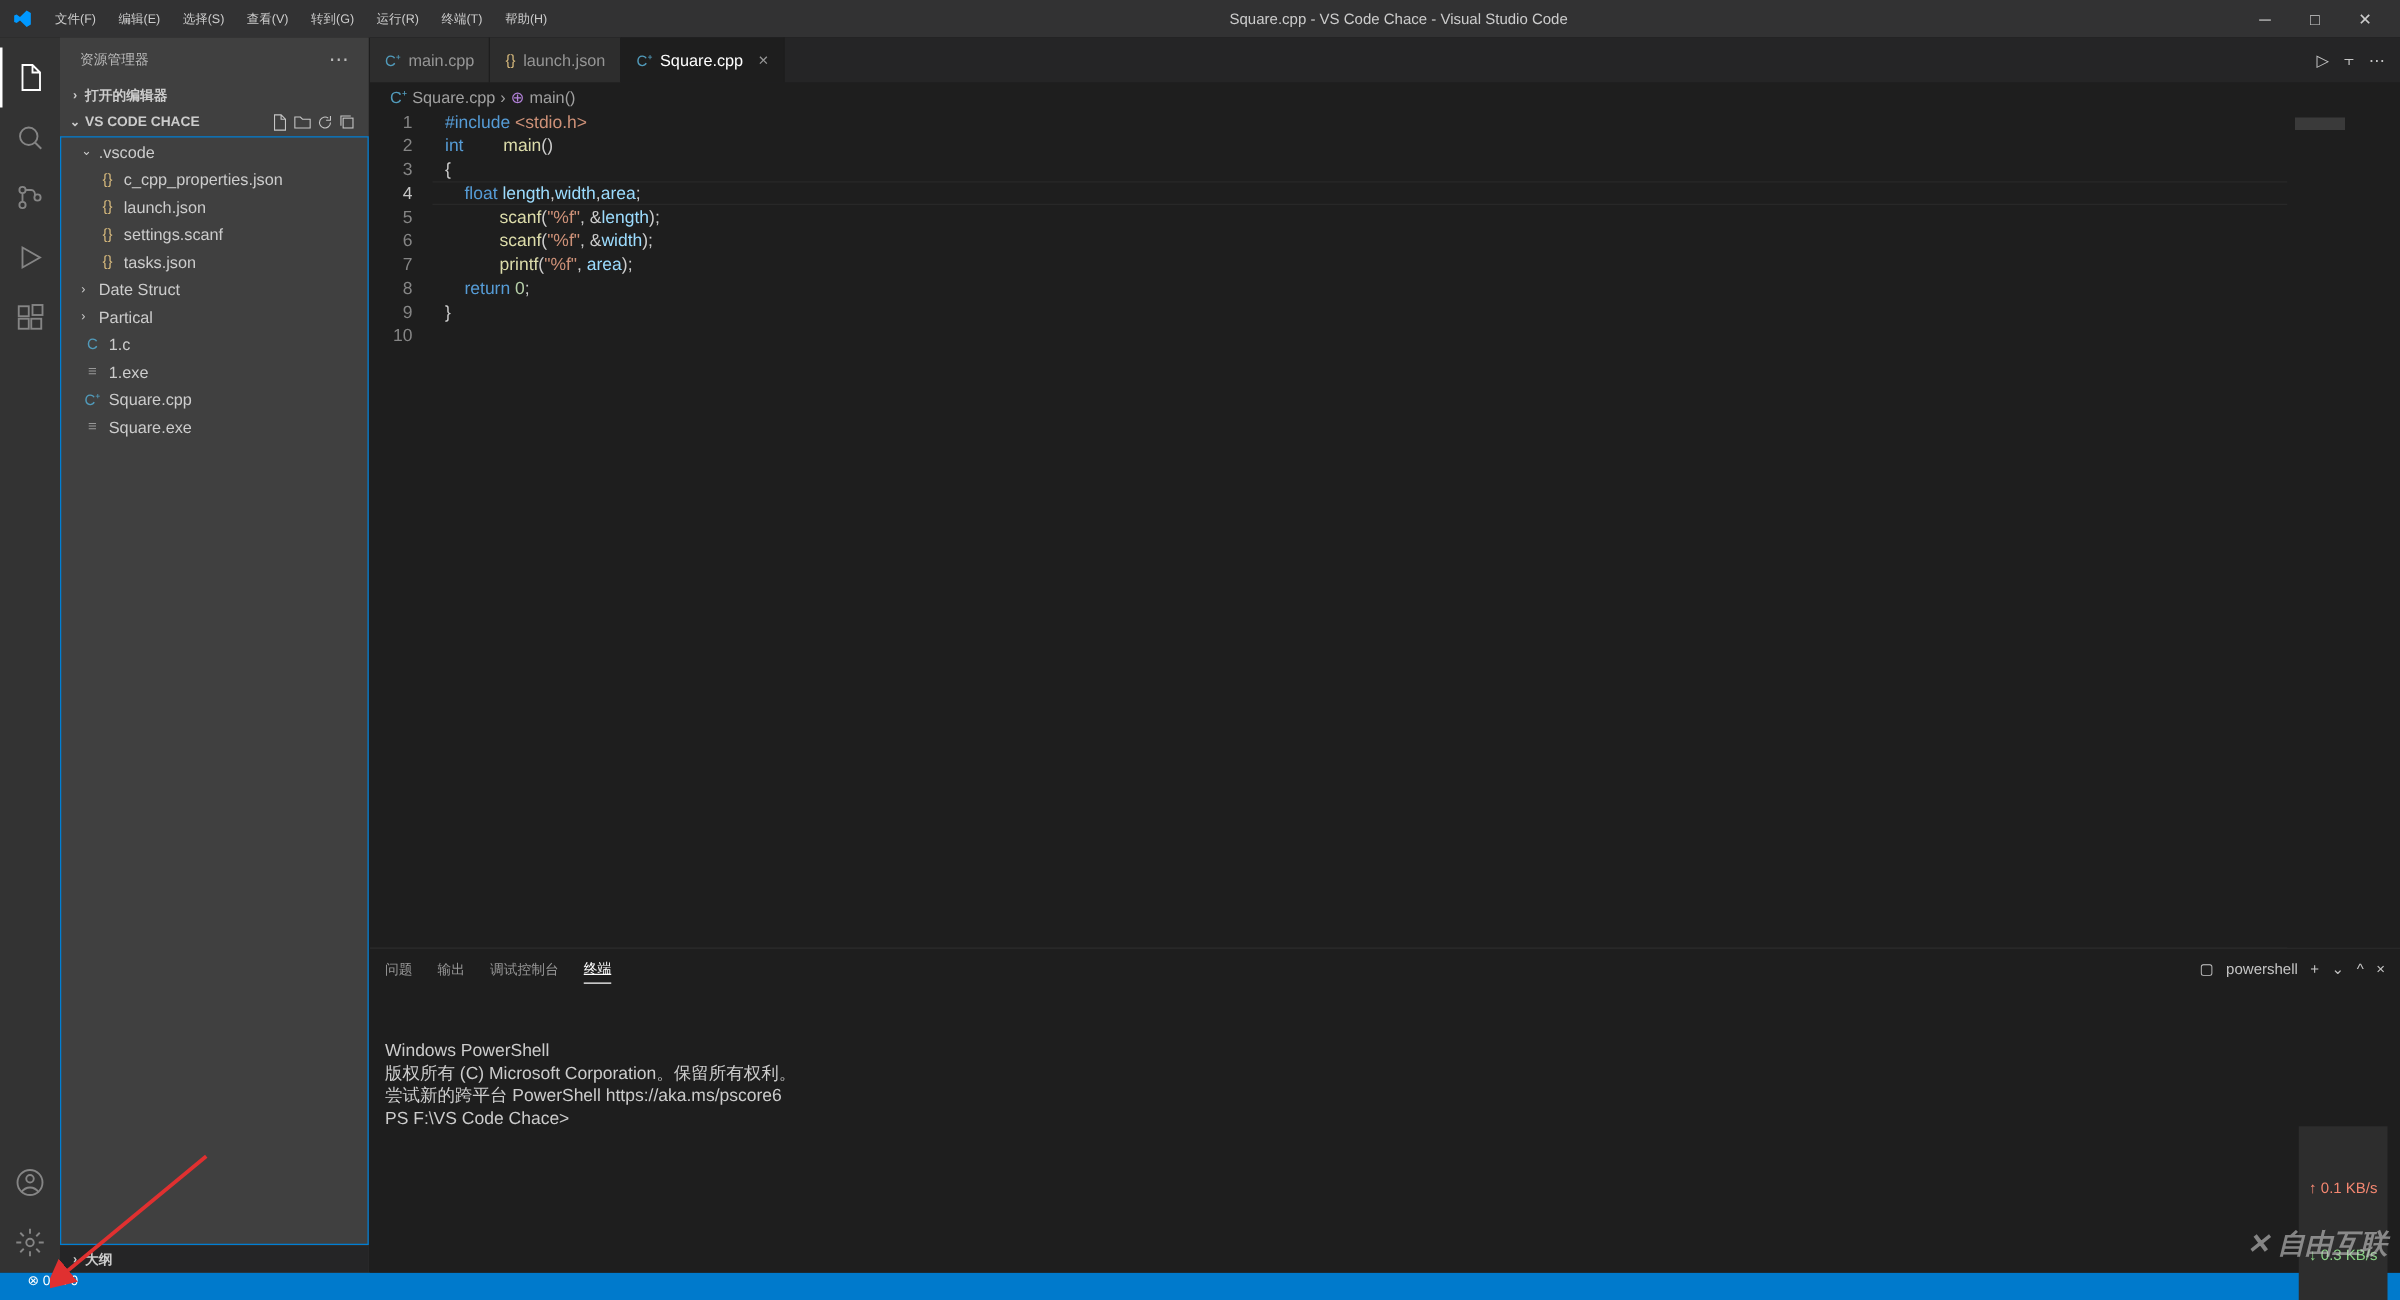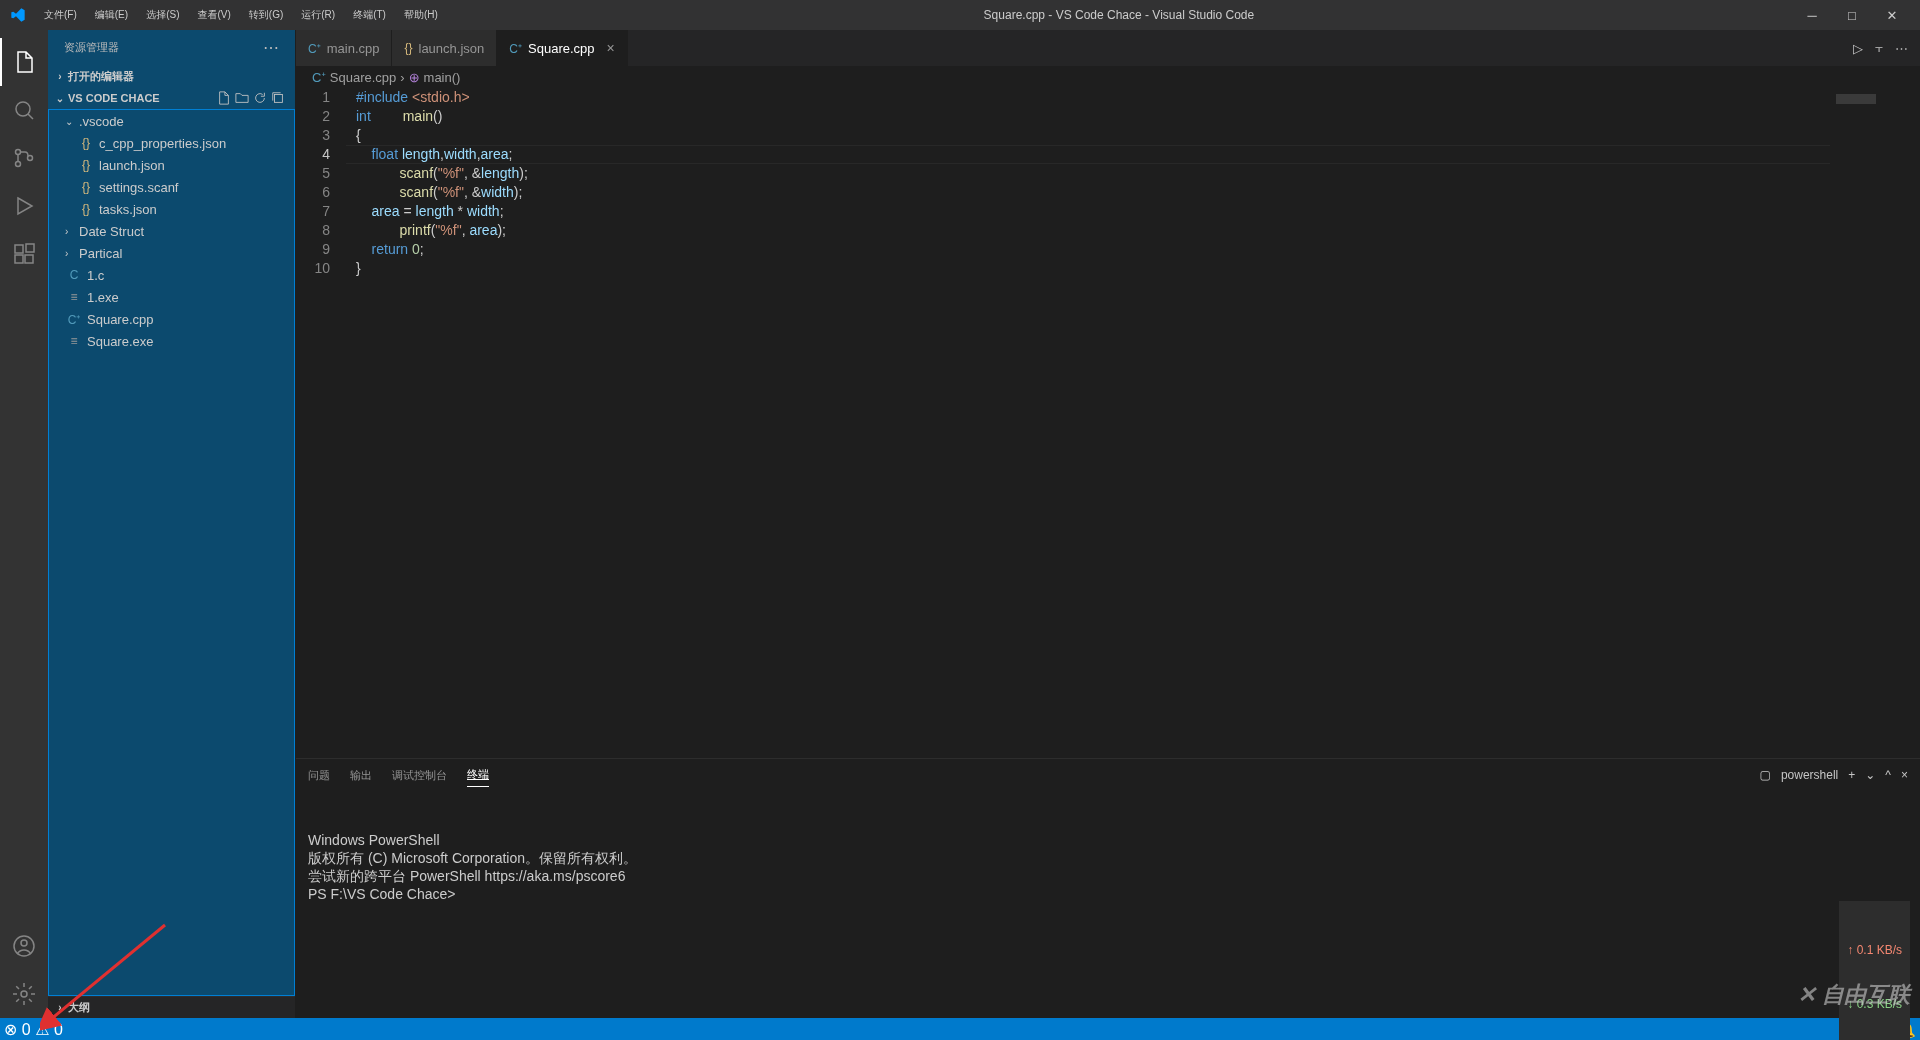--- a/index.html
+++ b/index.html
@@ -17,21 +17,21 @@
 
 .main { display: flex; height: calc(100% - 30px - 22px); }
 
 
 .activity-bar { width: 48px; background: #333333; display: flex; flex-direction: column; align-items: center; padding-top: 8px; }
 .activity-icon { width: 48px; height: 48px; display: flex; align-items: center; justify-content: center; color: #858585; cursor: pointer; }
 .activity-icon.active { color: #ffffff; border-left: 2px solid #ffffff; }
 .activity-spacer { flex: 1; }
 
 
-.sidebar { width: 248px; background: #0c4a6e; display: flex; flex-direction: column; border-right: 1px solid #1e1e1e; }
+.sidebar { width: 248px; background: #404040; display: flex; flex-direction: column; border-right: 1px solid #1e1e1e; }
 .sidebar-header { height: 35px; display: flex; align-items: center; padding: 0 16px; justify-content: space-between; }
 .sidebar-title { font-size: 11px; text-transform: uppercase; color: #bbbbbb; }
 .sidebar-actions { color: #bbbbbb; cursor: pointer; font-size: 16px; }
 .section-header { height: 22px; display: flex; align-items: center; padding: 0 4px; font-size: 11px; font-weight: bold; color: #cccccc; cursor: pointer; }
 .chevron { width: 16px; text-align: center; font-size: 10px; }
 .section-actions { margin-left: auto; display: flex; gap: 4px; padding-right: 6px; color: #c5c5c5; }
 .section-actions span { cursor: pointer; }
 .tree { flex: 1; border: 1px solid #007fd4; overflow: auto; }
 .tree-item { height: 22px; display: flex; align-items: center; padding-left: 8px; font-size: 13px; color: #cccccc; cursor: pointer; }
 .tree-icon { width: 18px; text-align: center; margin-right: 4px; font-size: 12px; }
@@ -78,21 +78,21 @@
 .panel { height: 260px; background: #1e1e1e; border-top: 1px solid #2d2d2d; display: flex; flex-direction: column; }
 .panel-tabs { height: 32px; display: flex; align-items: center; padding: 0 12px; gap: 20px; position: relative; }
 .panel-tab { font-size: 11px; color: #969696; cursor: pointer; padding: 4px 0; }
 .panel-tab.active { color: #ffffff; border-bottom: 1px solid #ffffff; text-decoration: underline; }
 .panel-actions { margin-left: auto; display: flex; align-items: center; gap: 10px; color: #c5c5c5; font-size: 12px; }
 .terminal { flex: 1; padding: 4px 12px; font-family: Consolas, monospace; font-size: 14px; color: #cccccc; line-height: 18px; white-space: pre-wrap; position: relative; }
 .net-overlay { position: absolute; right: 10px; top: 110px; background: #2d2d2d; padding: 4px 8px; font-size: 12px; color: #f48771; }
 .net-overlay .dn { color: #89d185; }
 
 
-.statusbar { height: 22px; background: #007acc; display: flex; align-items: center; padding: 0 4px; font-size: 16px; color: #ffffff; gap: 12px; }
+.statusbar { height: 22px; background: #007acc; display: flex; padding: 0 22px; font-size: 11px; color: #ffffff; gap: 12px; }
 .status-right { margin-left: auto; display: flex; gap: 14px; align-items: center; color: #ffffff; }
 
 
 .outline-section { height: 22px; background: #252526; font-size: 11px; font-weight: bold; display: flex; align-items: center; padding: 0 4px; border-top: 1px solid #2d2d2d; cursor: pointer; }
 
 
 .red-arrow { position: absolute; left: 40px; top: 920px; pointer-events: none; z-index: 1000; }
 
 
 .watermark { position: absolute; right: 10px; bottom: 30px; font-size: 22px; color: rgba(200,200,200,0.6); font-style: italic; font-weight: bold; pointer-events: none; }
@@ -308,21 +308,20 @@
           <div>10</div>
         </div>
       <div class="code-content" id="code">
           <div class="code-line" style="position: relative;"><span class="kw">#include</span> <span class="inc">&lt;stdio.h&gt;</span></div>
           <div class="code-line" style="position: relative;"><span class="type">int</span> <span class="fn">main</span>()</div>
           <div class="code-line" style="position: relative;">{</div>
           <div class="current-line-bg" style="top: 57px;"></div>
           <div class="code-line" style="position: relative;">    <span class="type">float</span> <span class="var">length</span>,<span class="var">width</span>,<span class="var">area</span>;</div>
           <div class="code-line" style="position: relative;">    <span class="fn">scanf</span>(<span class="str">"%f"</span>, &amp;<span class="var">length</span>);</div>
           <div class="code-line" style="position: relative;">    <span class="fn">scanf</span>(<span class="str">"%f"</span>, &amp;<span class="var">width</span>);</div>
-          <div class="code-line" style="position: relative;">    <span class="var">area</span> = <span class="var">length</span> * <span class="var">width</span>;</div>
           <div class="code-line" style="position: relative;">    <span class="fn">printf</span>(<span class="str">"%f"</span>, <span class="var">area</span>);</div>
           <div class="code-line" style="position: relative;">    <span class="kw">return</span> <span class="num">0</span>;</div>
           <div class="code-line" style="position: relative;">}</div>
         </div>
       <div class="minimap">
           <div class="minimap-thumb"></div>
         </div>
     </div>
 
     <div class="panel">

